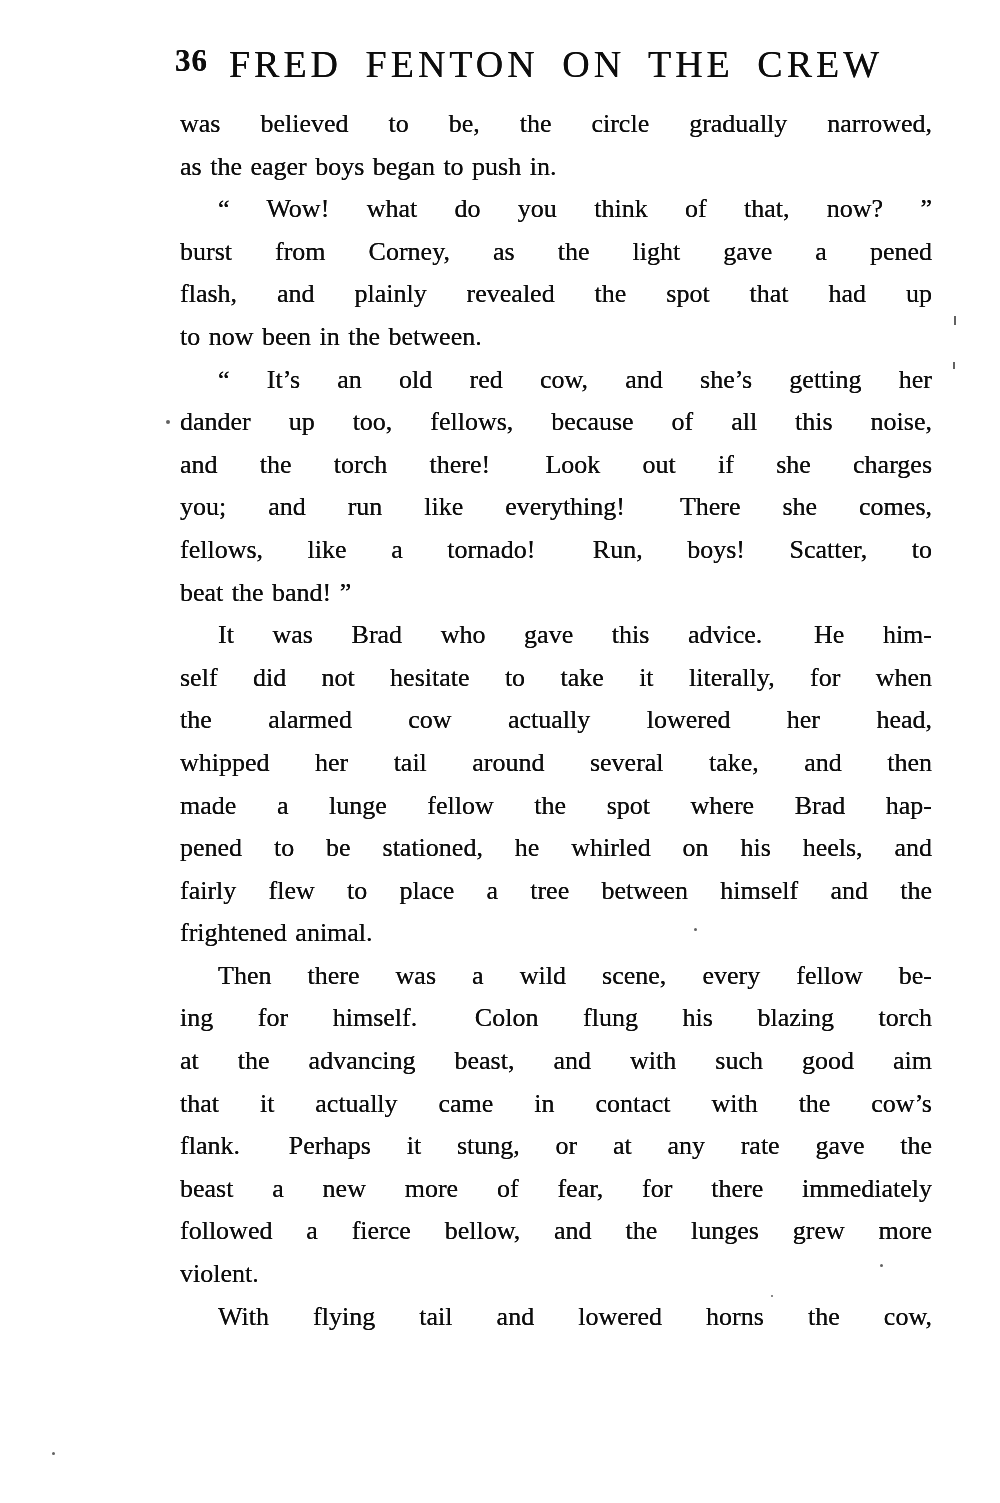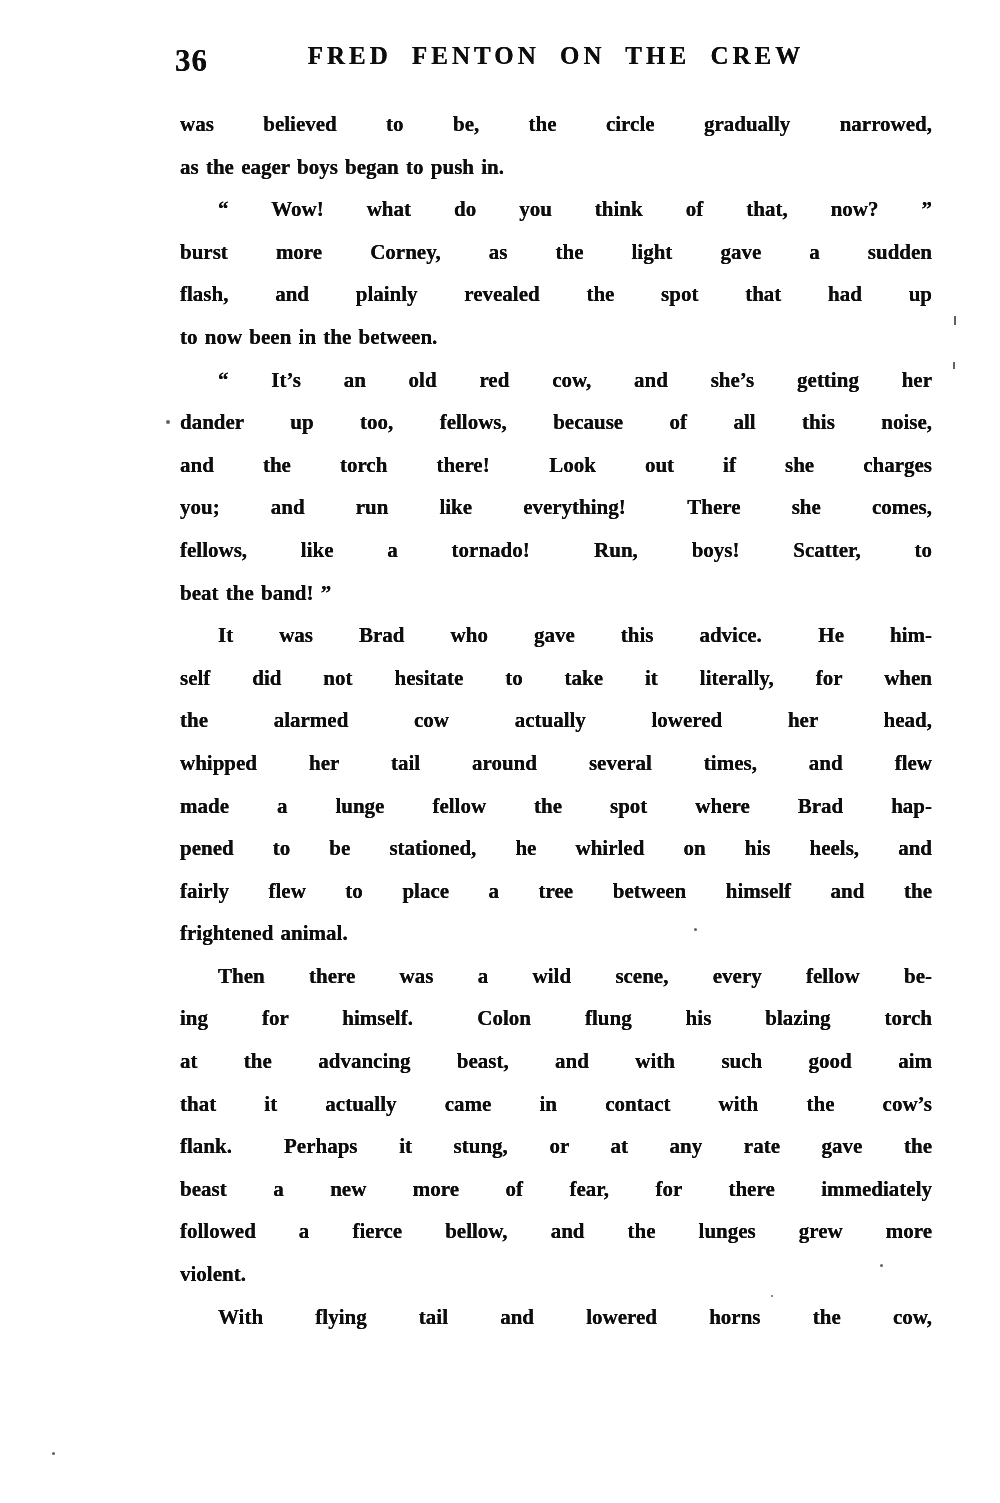--- a/index.html
+++ b/index.html
@@ -28,35 +28,35 @@
     left: -5px;
     top: 1px;
     font-size: 31px;
     font-weight: 600;
     letter-spacing: 1px;
     text-shadow: 0 0 0.5px currentColor;
   }
   .running-title {
     display: block;
     text-align: center;
-    font-size: 25px;
-    font-weight: 700;
+    font-size: 38px;
+    font-weight: 400;
     letter-spacing: 4px;
     word-spacing: 10px;
     text-shadow: 0 0 0.5px currentColor;
     white-space: nowrap;
   }
   .body-text {
     position: absolute;
     left: 180px;
     top: 103px;
     width: 752px;
-    font-size: 21px;
+    font-size: 26px;
     line-height: 42.6px;
-    font-weight: 700;
+    font-weight: 400;
     word-spacing: 2px;
     text-shadow: 0 0 0.5px currentColor;
   }
   .line {
     text-align: center;
     text-align-last: left;
   }
   .line.j {
     text-align: justify;
     text-align-last: justify;
@@ -78,33 +78,33 @@
 
   <div class="header">
     <span class="pagenum">36</span>
     <span class="running-title">FRED FENTON ON THE CREW</span>
   </div>
 
   <div class="body-text" id="body-text">
       <div class="line j">was believed to be, the circle gradually narrowed,</div>
       <div class="line">as the eager boys began to push in.</div>
       <div class="line j indent">“ Wow! what do you think of that, now? ”</div>
-      <div class="line j">burst more Corney, as the light gave a sudden</div>
+      <div class="line j">burst from Corney, as the light gave a pened</div>
       <div class="line j">flash, and plainly revealed the spot that had up</div>
       <div class="line">to now been in the between.</div>
       <div class="line j indent">“ It’s an old red cow, and she’s getting her</div>
       <div class="line j">dander up too, fellows, because of all this noise,</div>
       <div class="line j">and the torch there!  Look out if she charges</div>
       <div class="line j">you; and run like everything!  There she comes,</div>
       <div class="line j">fellows, like a tornado!  Run, boys! Scatter, to</div>
       <div class="line">beat the band! ”</div>
       <div class="line j indent">It was Brad who gave this advice.  He him-</div>
       <div class="line j">self did not hesitate to take it literally, for when</div>
       <div class="line j">the alarmed cow actually lowered her head,</div>
-      <div class="line j">whipped her tail around several times, and flew</div>
+      <div class="line j">whipped her tail around several take, and then</div>
       <div class="line j">made a lunge fellow the spot where Brad hap-</div>
       <div class="line j">pened to be stationed, he whirled on his heels, and</div>
       <div class="line j">fairly flew to place a tree between himself and the</div>
       <div class="line">frightened animal.</div>
       <div class="line j indent">Then there was a wild scene, every fellow be-</div>
       <div class="line j">ing for himself.  Colon flung his blazing torch</div>
       <div class="line j">at the advancing beast, and with such good aim</div>
       <div class="line j">that it actually came in contact with the cow’s</div>
       <div class="line j">flank.  Perhaps it stung, or at any rate gave the</div>
       <div class="line j">beast a new more of fear, for there immediately</div>

